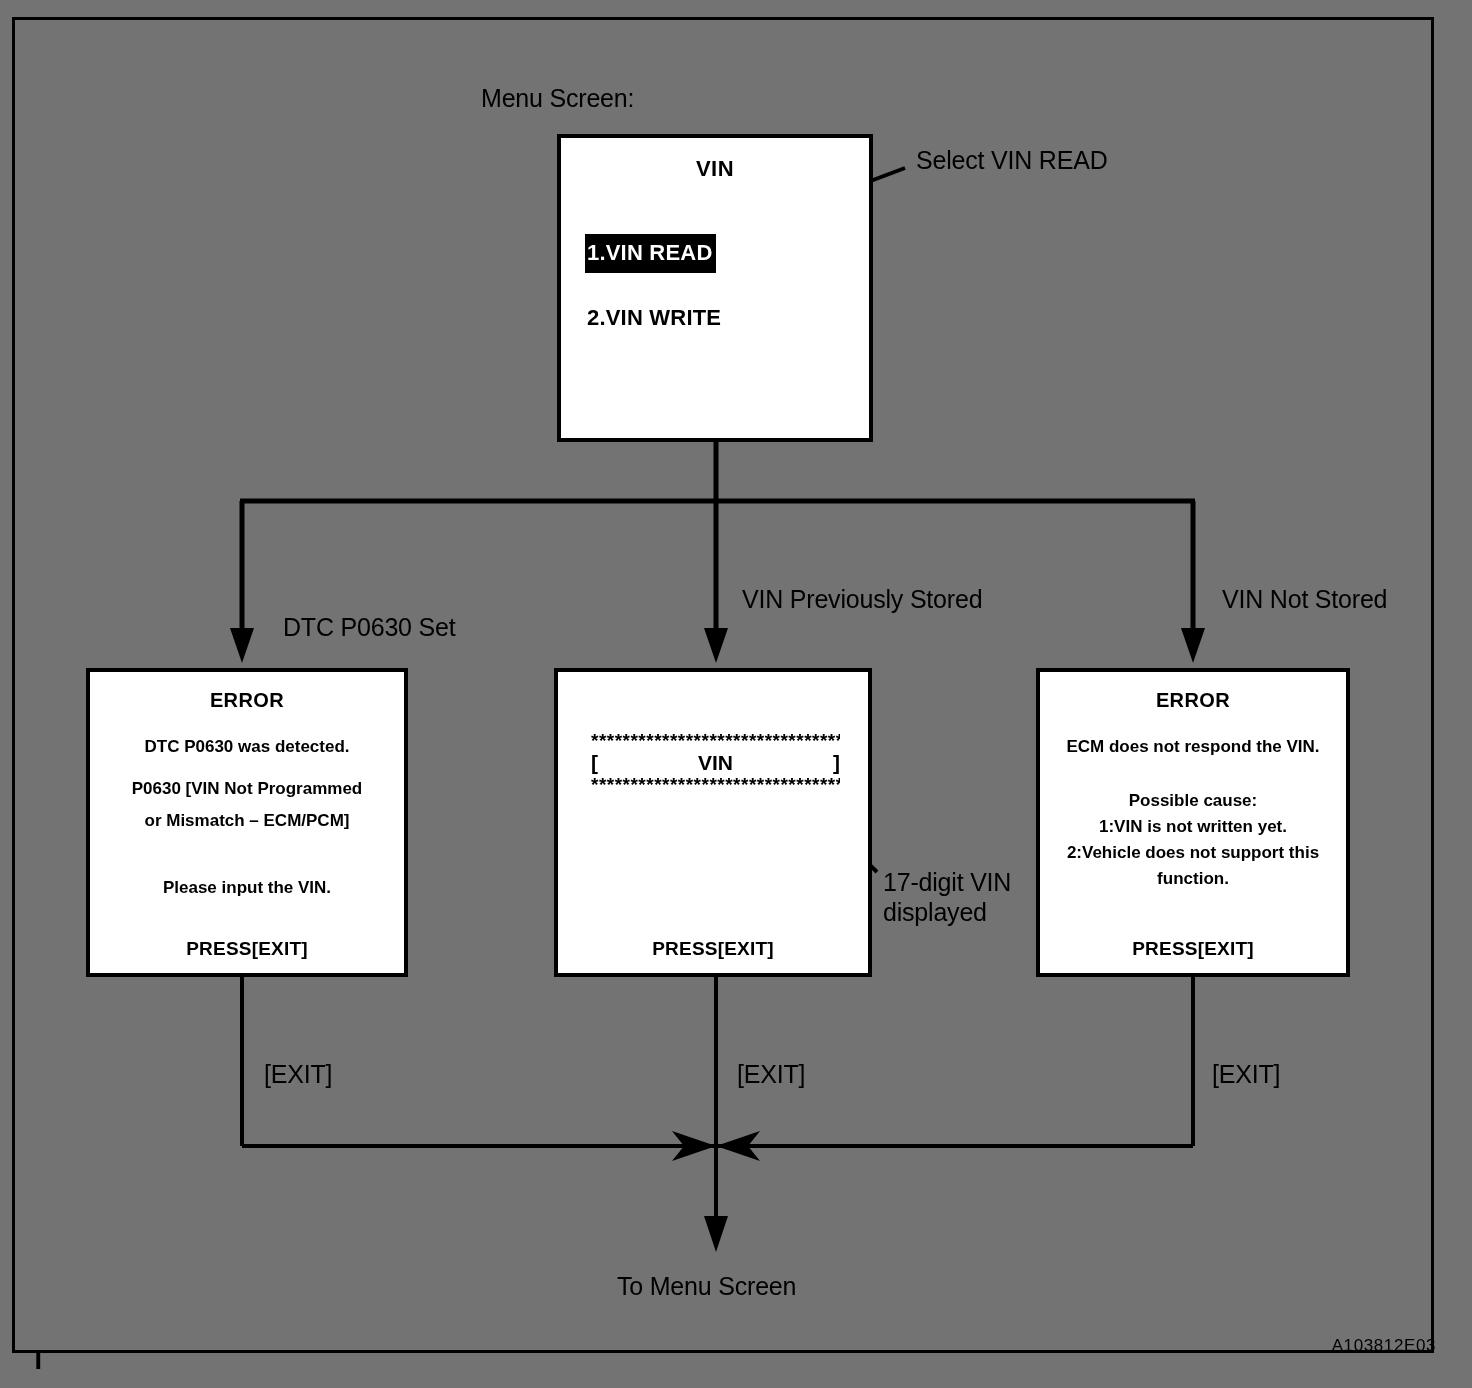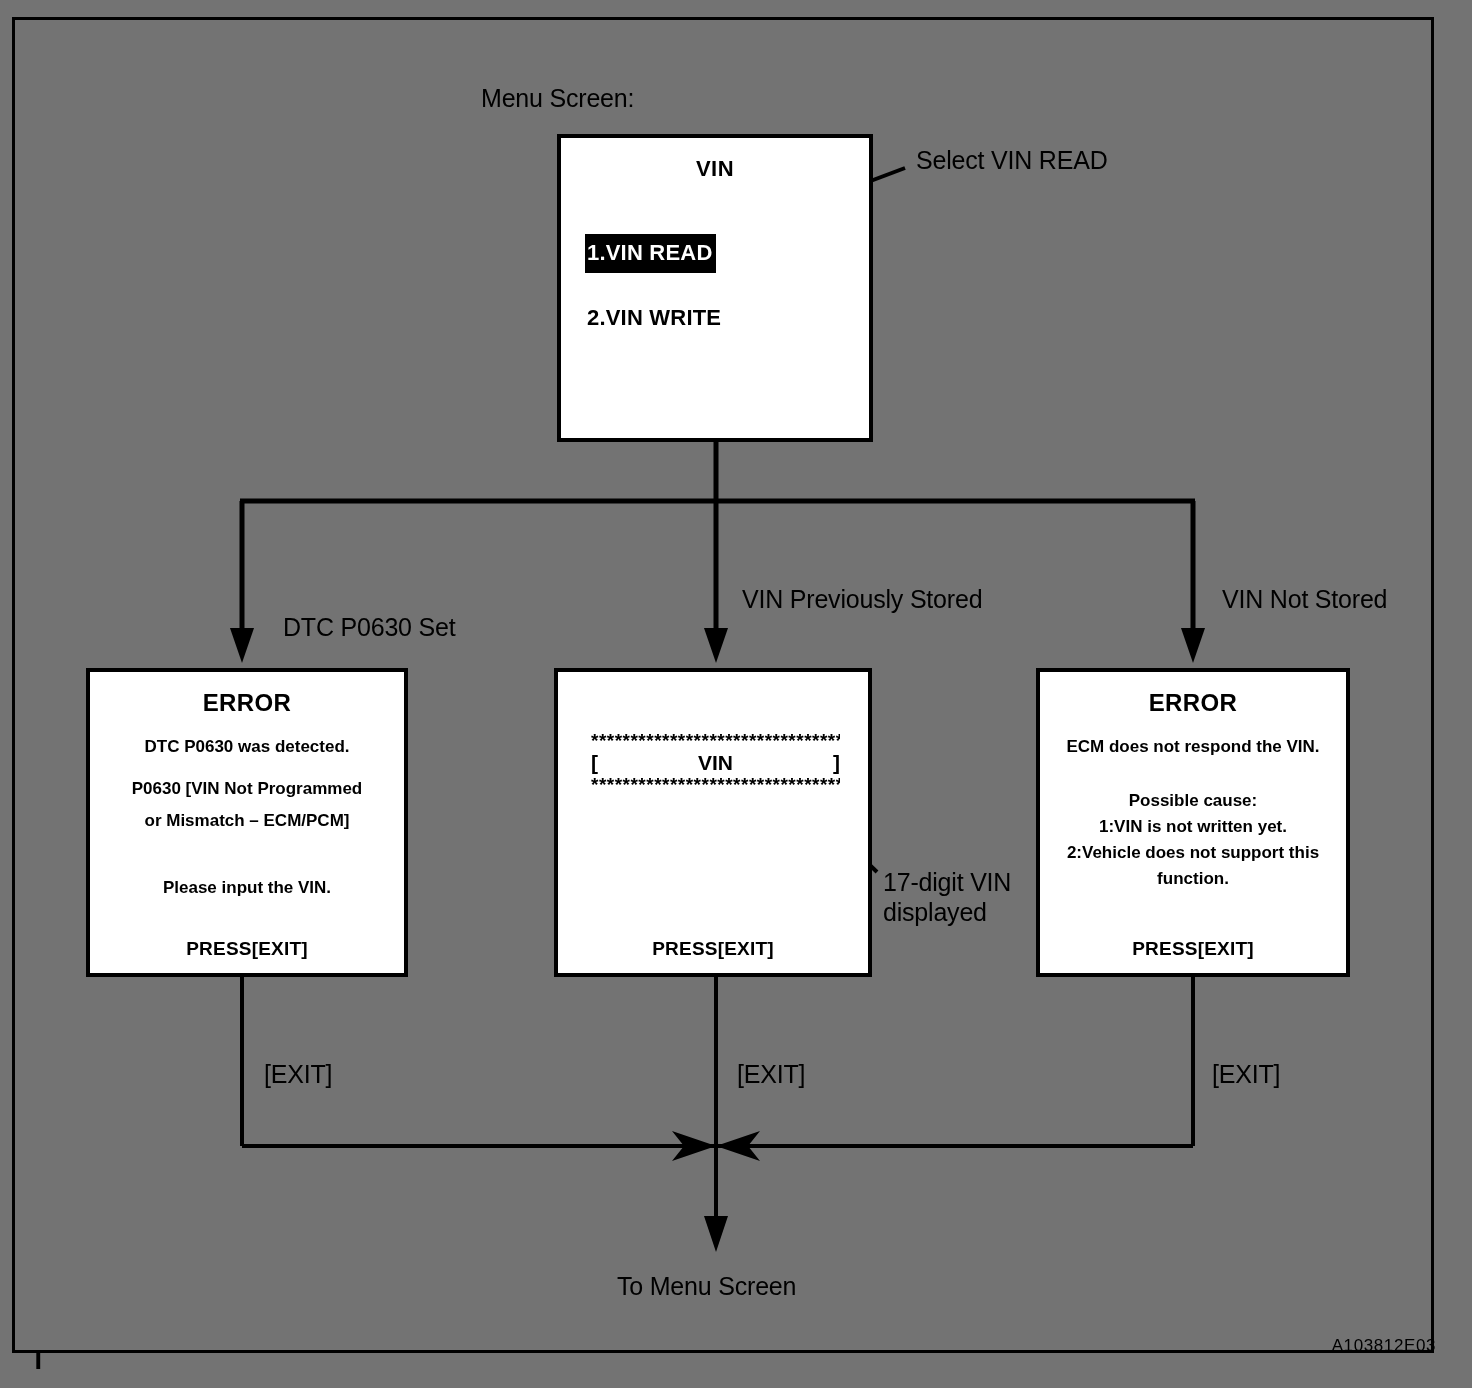--- a/index.html
+++ b/index.html
@@ -86,21 +86,21 @@
     color: #fff;
     display: inline-block;
   }
 
   
   #box-left   { left: 86px;   top: 668px; width: 322px; height: 309px; }
   #box-middle { left: 554px;  top: 668px; width: 318px; height: 309px; }
   #box-right  { left: 1036px; top: 668px; width: 314px; height: 309px; }
 
   .bx-title {
-    font-size: 24px;
+    font-size: 20px;
     letter-spacing: 0.4px;
   }
   .bx-line {
     font-size: 17px;
     letter-spacing: 0px;
     line-height: 25px;
   }
   .bx-press {
     font-size: 19px;
     letter-spacing: 0.2px;

